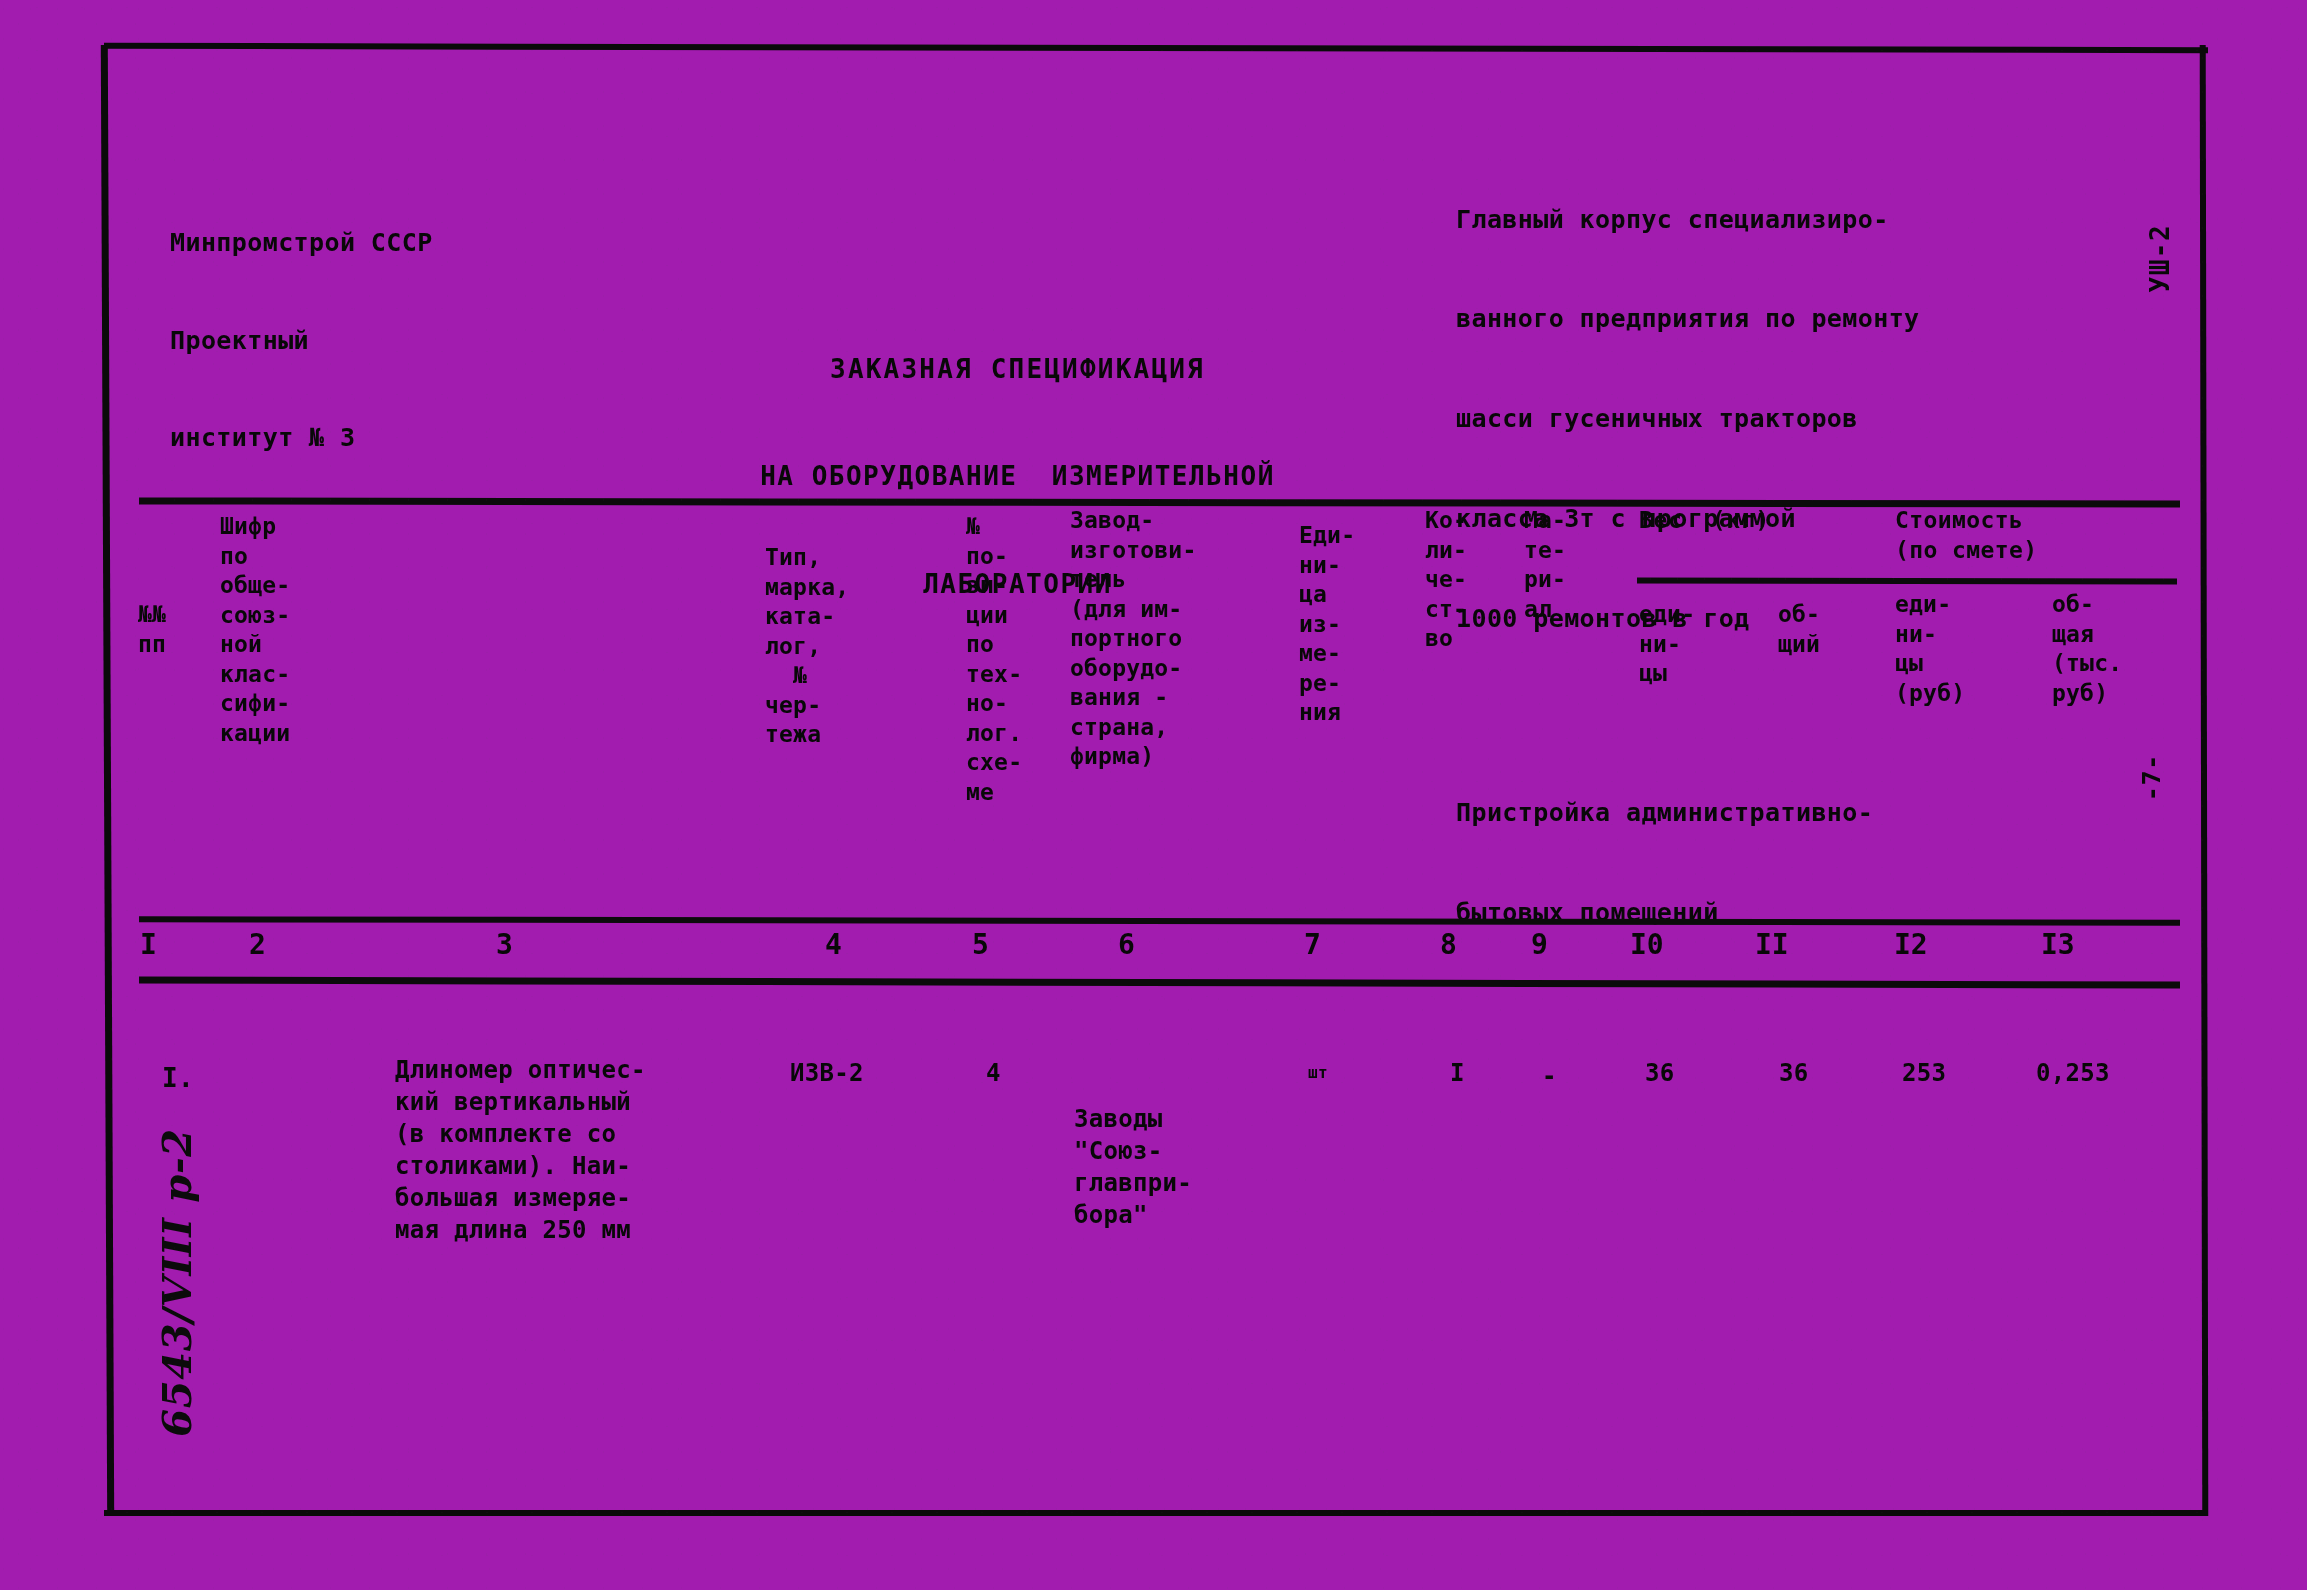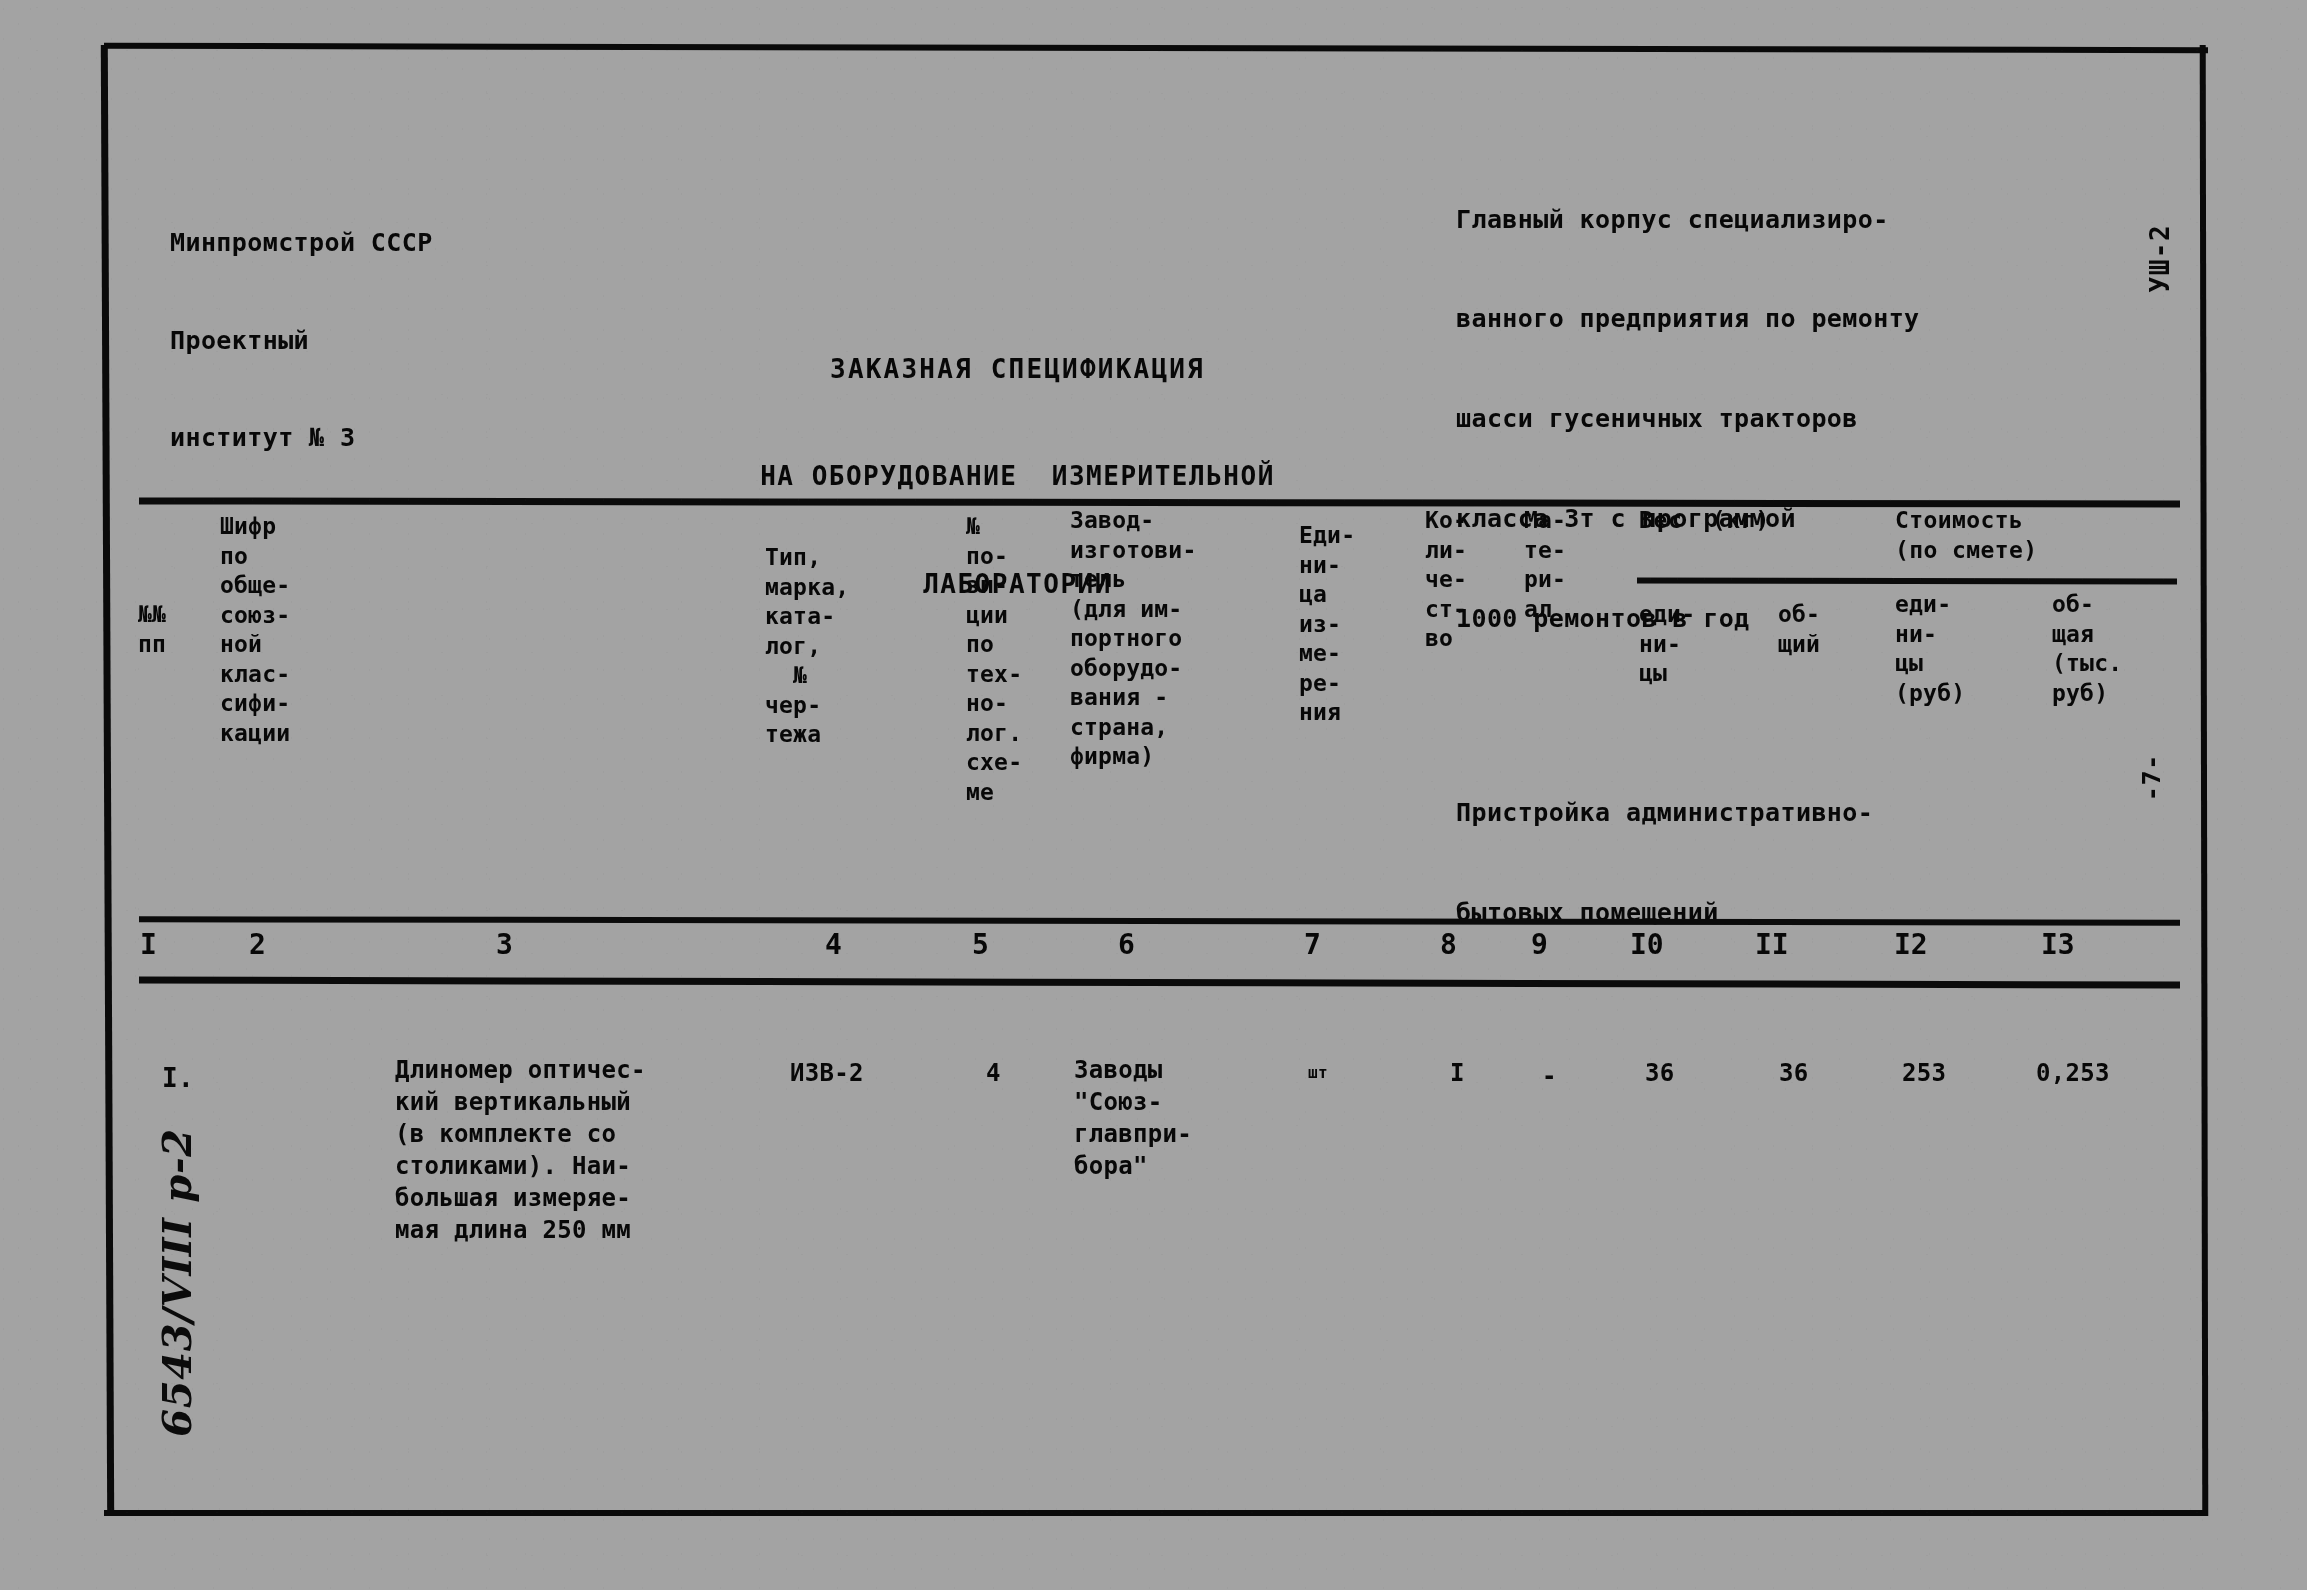--- a/index.html
+++ b/index.html
@@ -12,21 +12,21 @@
     height: 1591px;
     font-family: "DejaVu Sans Mono", "Liberation Mono", monospace;
     color: #000000;
     position: relative;
     overflow: hidden;
   }
 
   #page {
     position: absolute;
     inset: 0;
-    background: #a3a3a3;
+    background: #a21caf;
   }
 
   
   .frame-left {
     position: absolute;
     left: 104px; top: 45px;
     width: 6.6px; height: 1471px;
     background: #0a0a0a;
     transform: rotate(-0.25deg);
   }
@@ -193,21 +193,21 @@
     font-size: 24px;
     line-height: 1.33;
     color: #080808;
     white-space: pre;
     letter-spacing: 0.3px;
   }
   #d-no    { left: 162px;  top: 1061px; font-size: 26px; }
   #d-name  { left: 395px;  top: 1055px; }
   #d-type  { left: 790px; top: 1058px; }
   #d-pos   { left: 986px; top: 1058px; }
-  #d-maker { left: 1074px; top: 1055px; }
+  #d-maker { left: 1074px; top: 1104px; }
   #d-unit  { left: 1308px; top: 1062px; font-size: 16px; }
   #d-qty   { left: 1450px; top: 1058px; }
   #d-mat   { left: 1542px; top: 1061px; }
   #d-w-u   { left: 1645px; top: 1058px; }
   #d-w-t   { left: 1779px; top: 1058px; }
   #d-c-u   { left: 1902px; top: 1058px; }
   #d-c-t   { left: 2036px; top: 1058px; }
 
   
   #grain {

